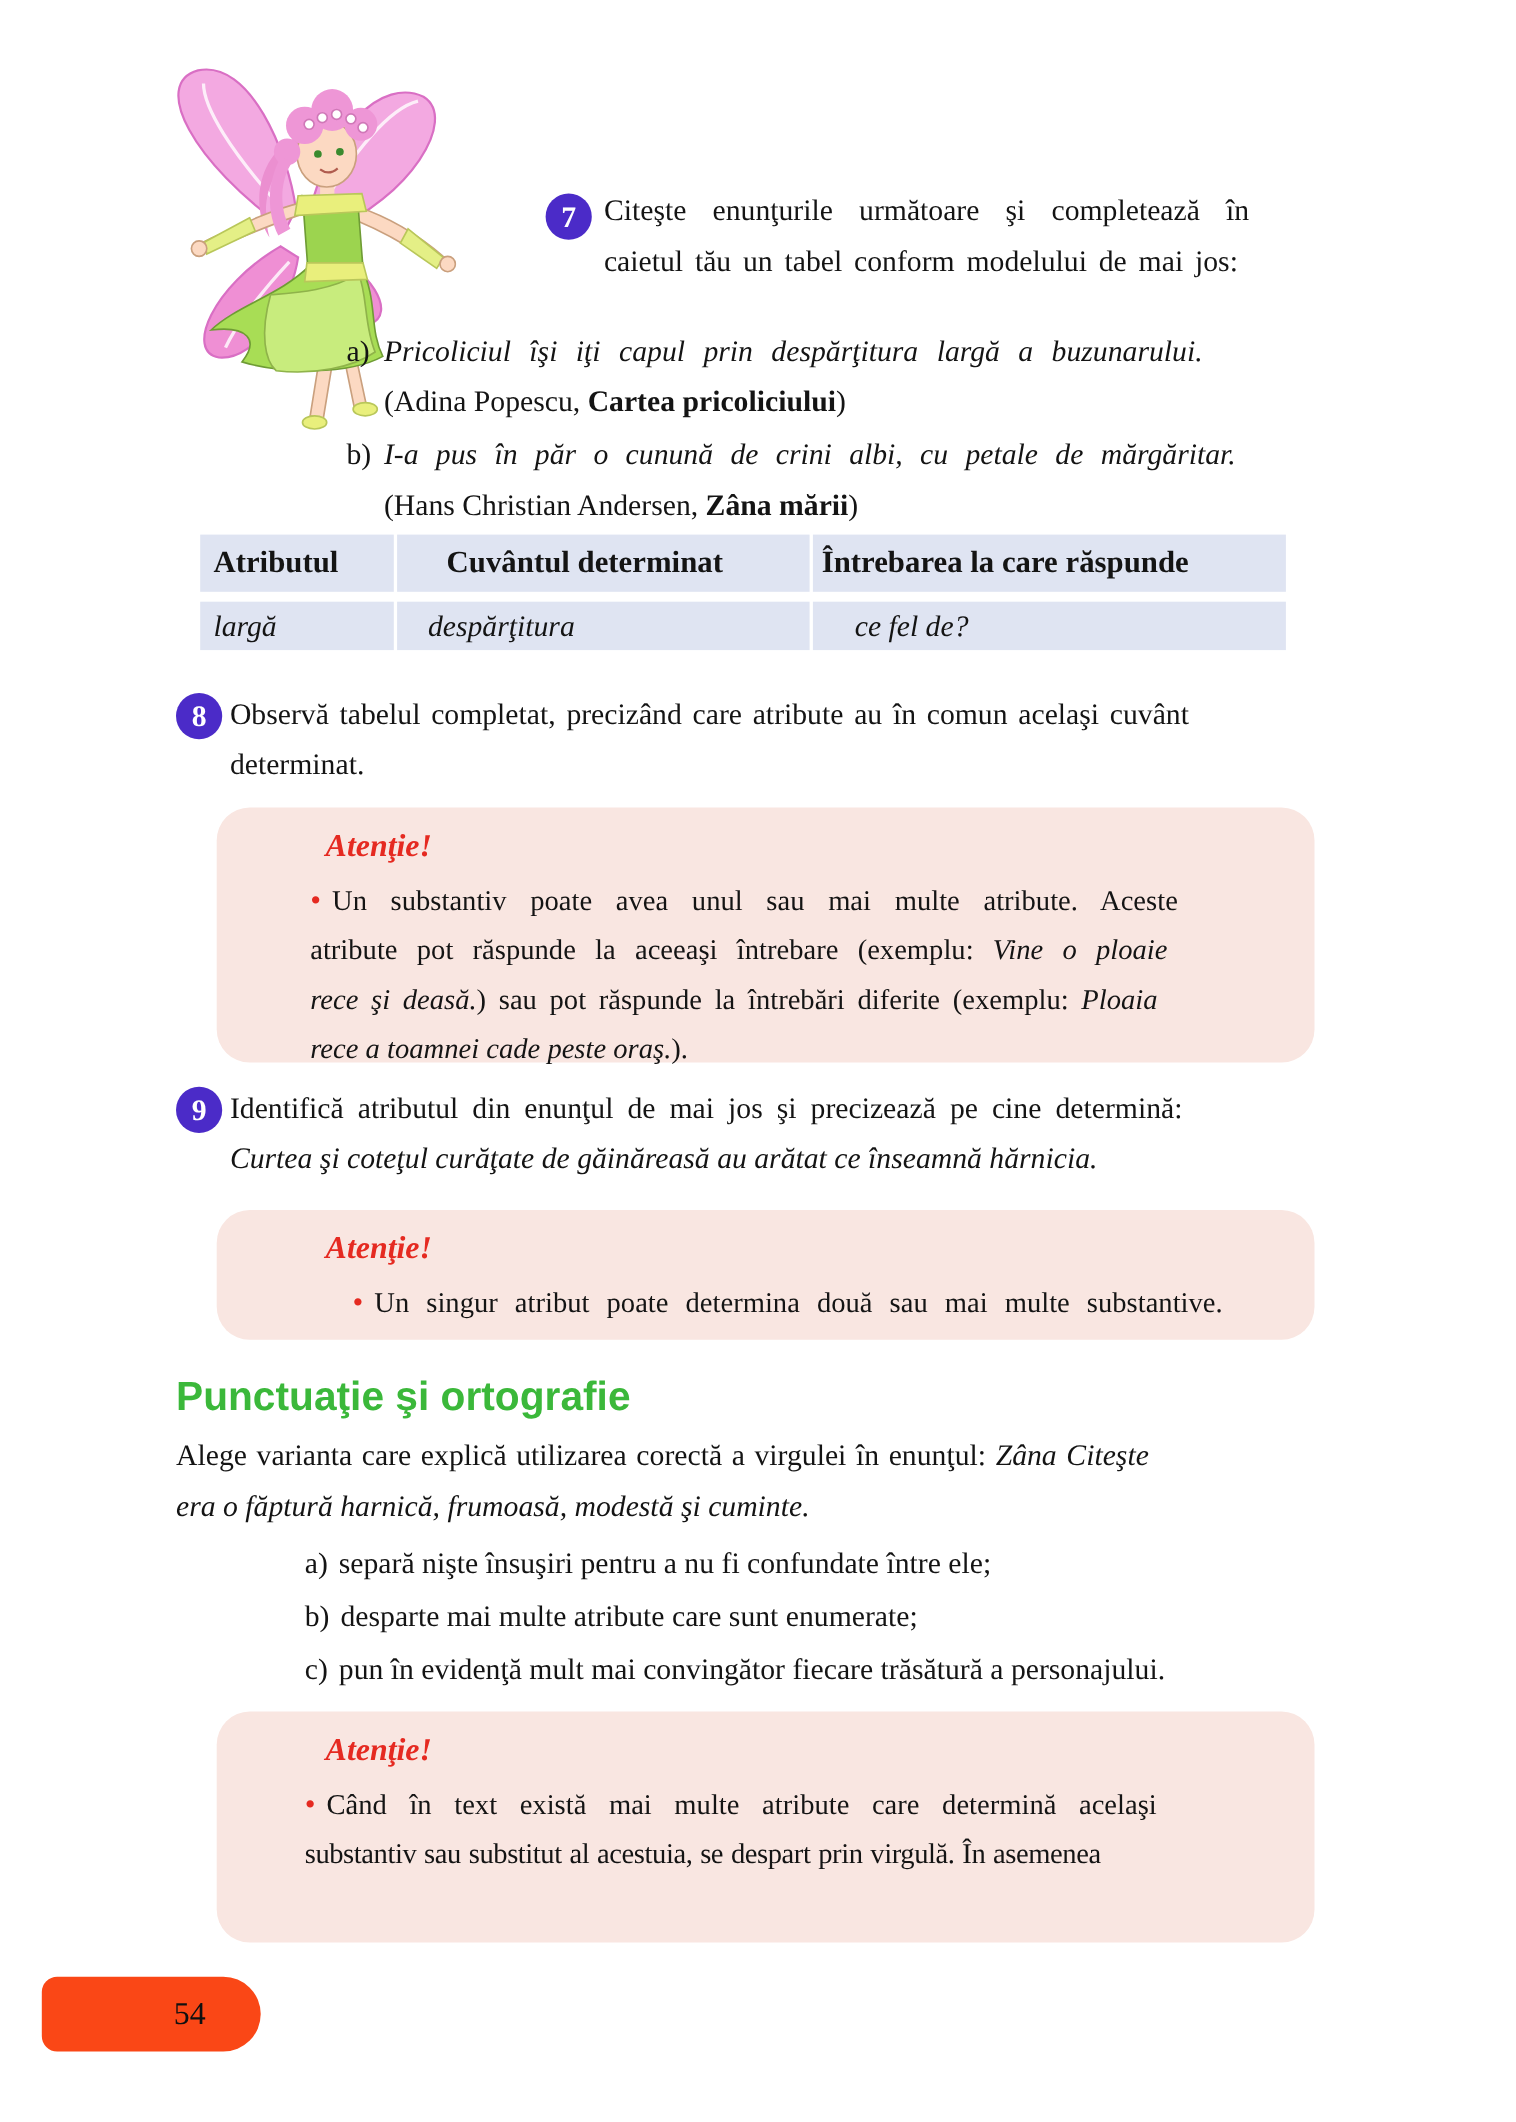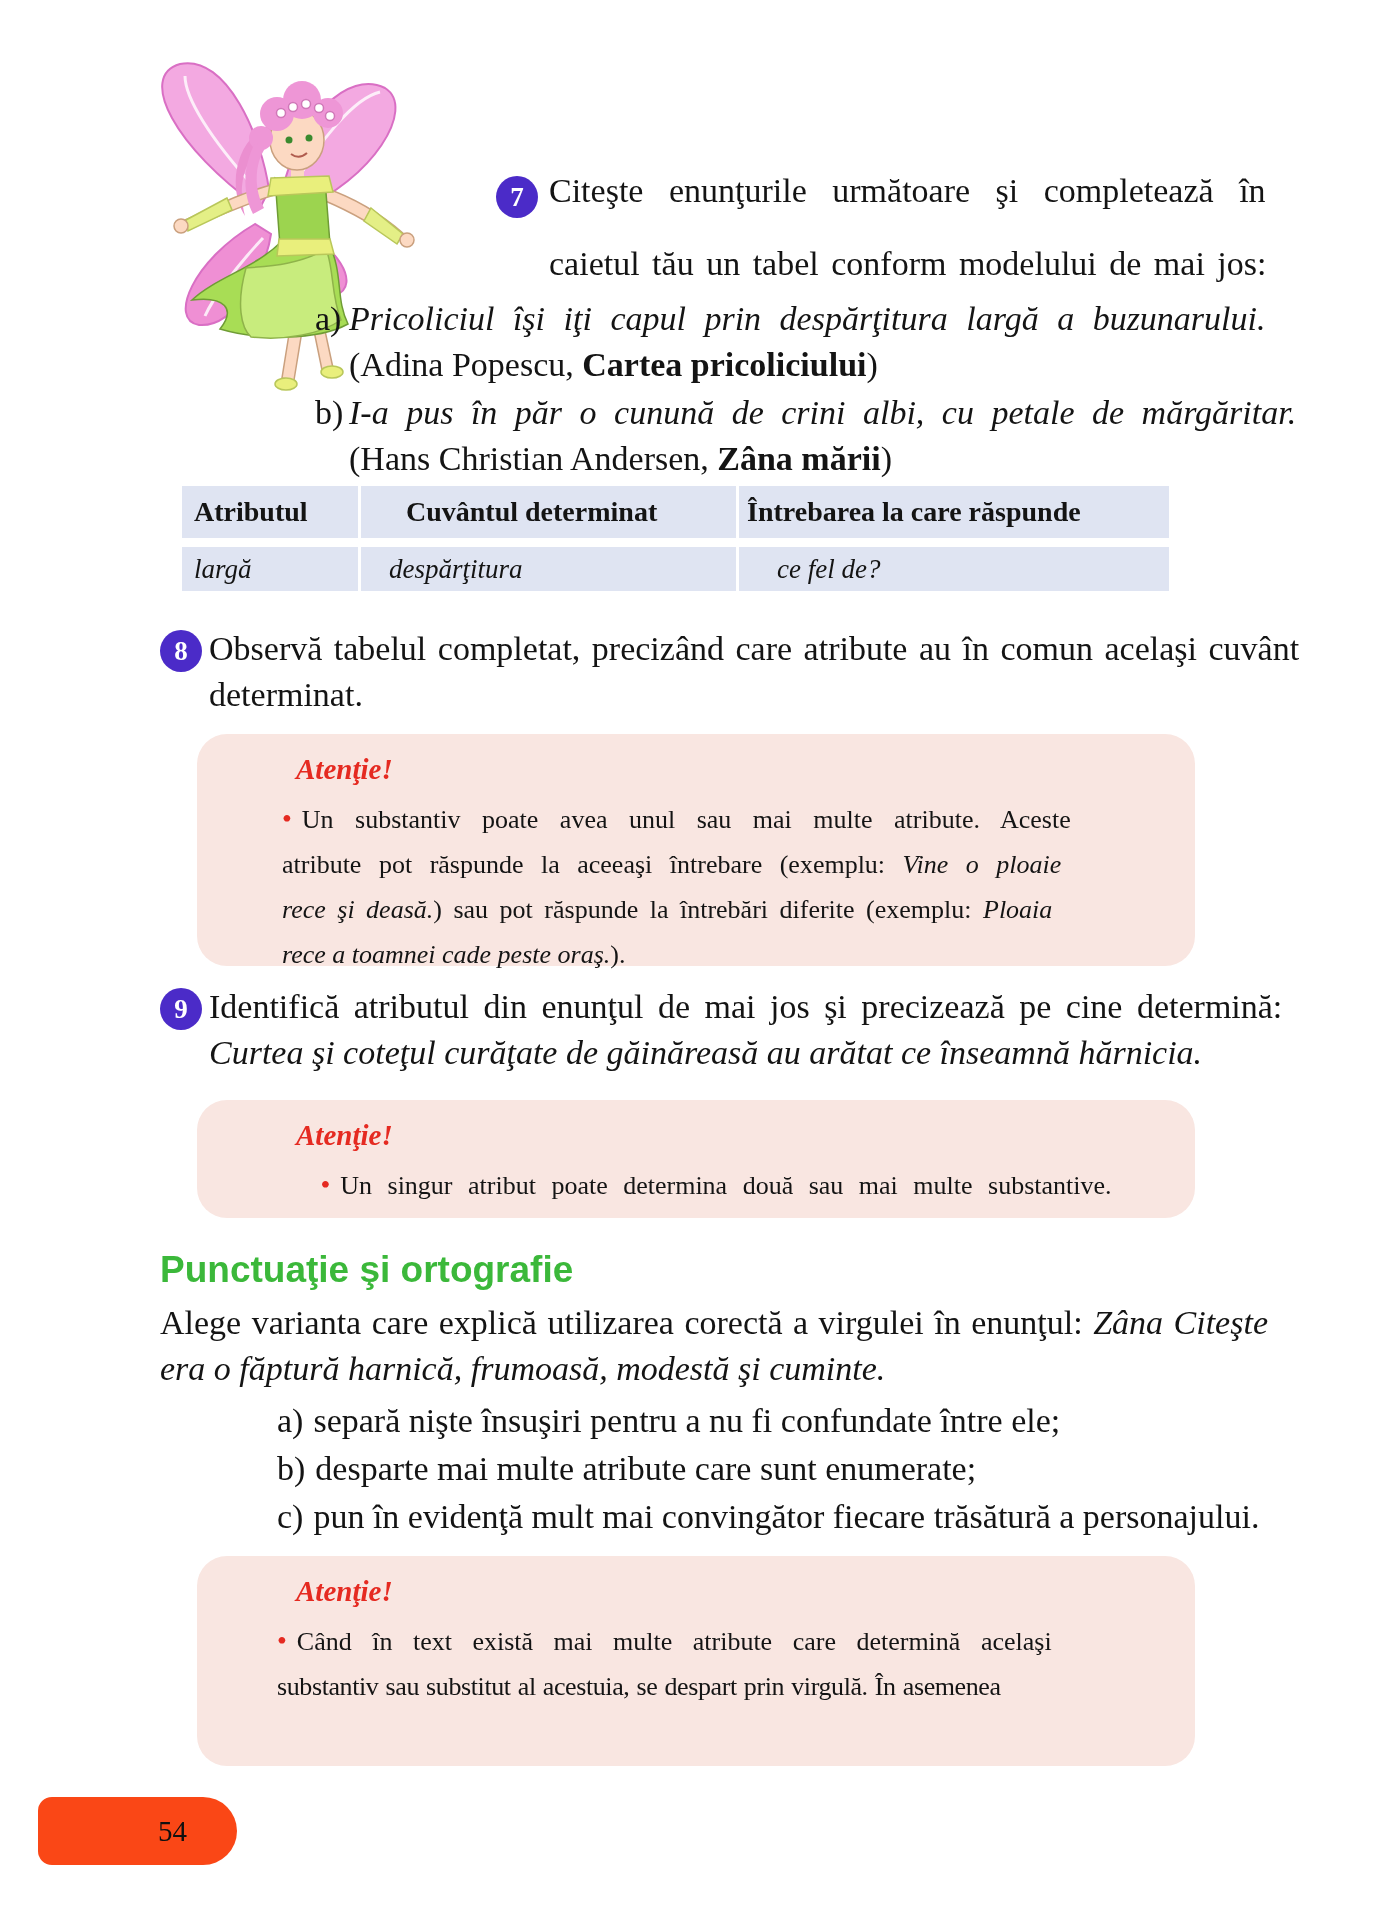--- a/index.html
+++ b/index.html
@@ -1,25 +1,25 @@
 <!DOCTYPE html>
 <html><head>
 <meta charset="utf-8">
 <style>
   html,body{margin:0;padding:0;background:#fff;}
   .page{position:relative;width:1378px;height:1929px;background:#ffffff;overflow:hidden;
         font-family:"Liberation Serif",serif;color:#141414;}
   .abs{position:absolute;}
-  .body{font-size:34px;line-height:46px;}
+  .body{font-size:27px;line-height:46px;}
   .line{white-space:nowrap;}
   .i{font-style:italic;}
   .b{font-weight:bold;}
   
   .ws1{word-spacing:1px;}.ws2{word-spacing:2px;}.ws3{word-spacing:3px;}
-  .ws4{word-spacing:4px;margin-top:27px;}.ws5{word-spacing:5px;}.ws6{word-spacing:6px;}
+  .ws4{word-spacing:4px;}.ws5{word-spacing:5px;}.ws6{word-spacing:6px;}
   .ws9{word-spacing:9px;text-align:center;}.ws10{word-spacing:10px;}.ws11{word-spacing:11px;}
   .ws14{word-spacing:14px;}.ws15{word-spacing:15px;}.ws17{word-spacing:17px;}
   .badge{position:absolute;width:42px;height:42px;border-radius:50%;background:#4b2bc8;
          color:#fff;font-size:27px;font-weight:bold;display:flex;align-items:center;
          justify-content:center;}
   .item-label{display:inline-block;width:34px;}
   .quote{font-style:italic;}
   .src{padding-left:34px;}
   
   .trow{display:flex;gap:3px;margin-bottom:9px;}

